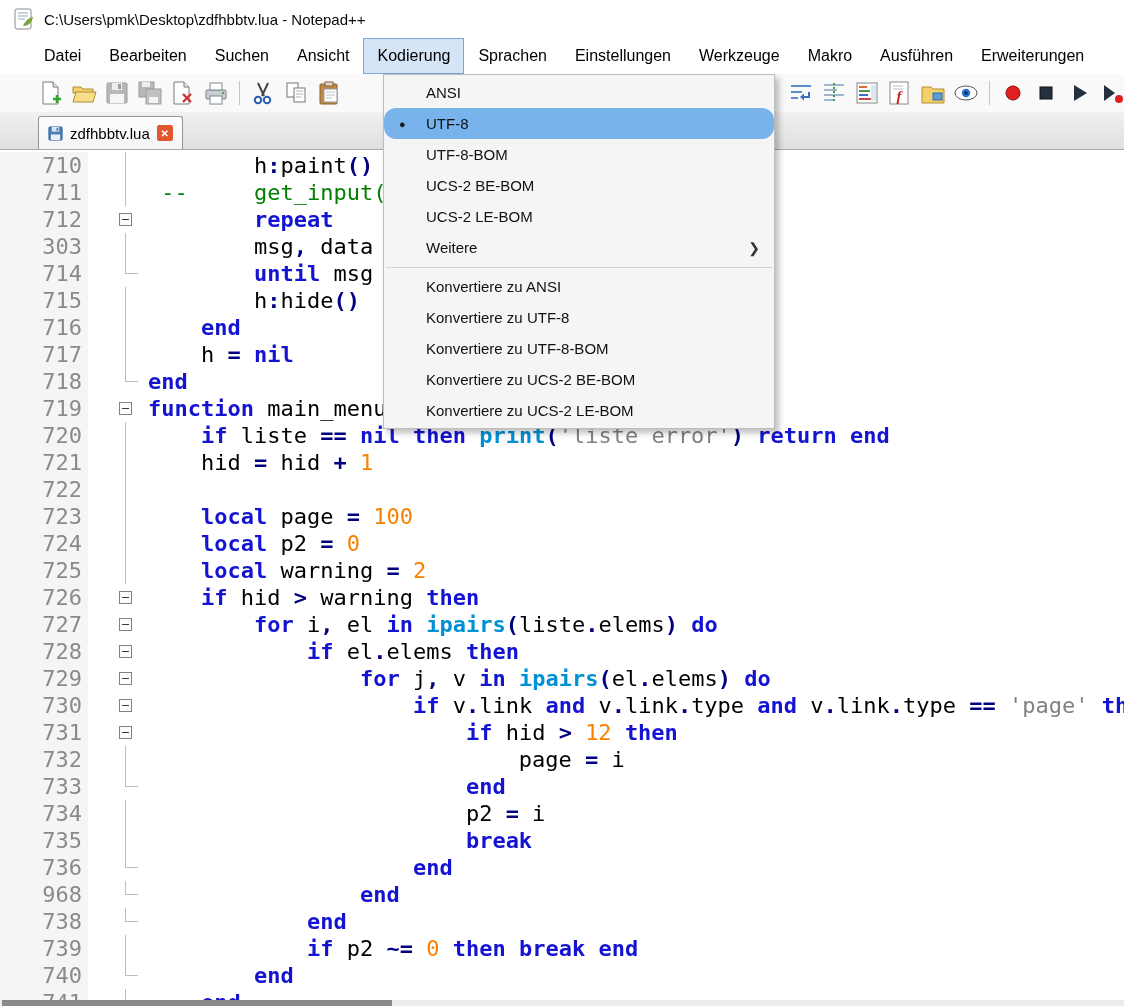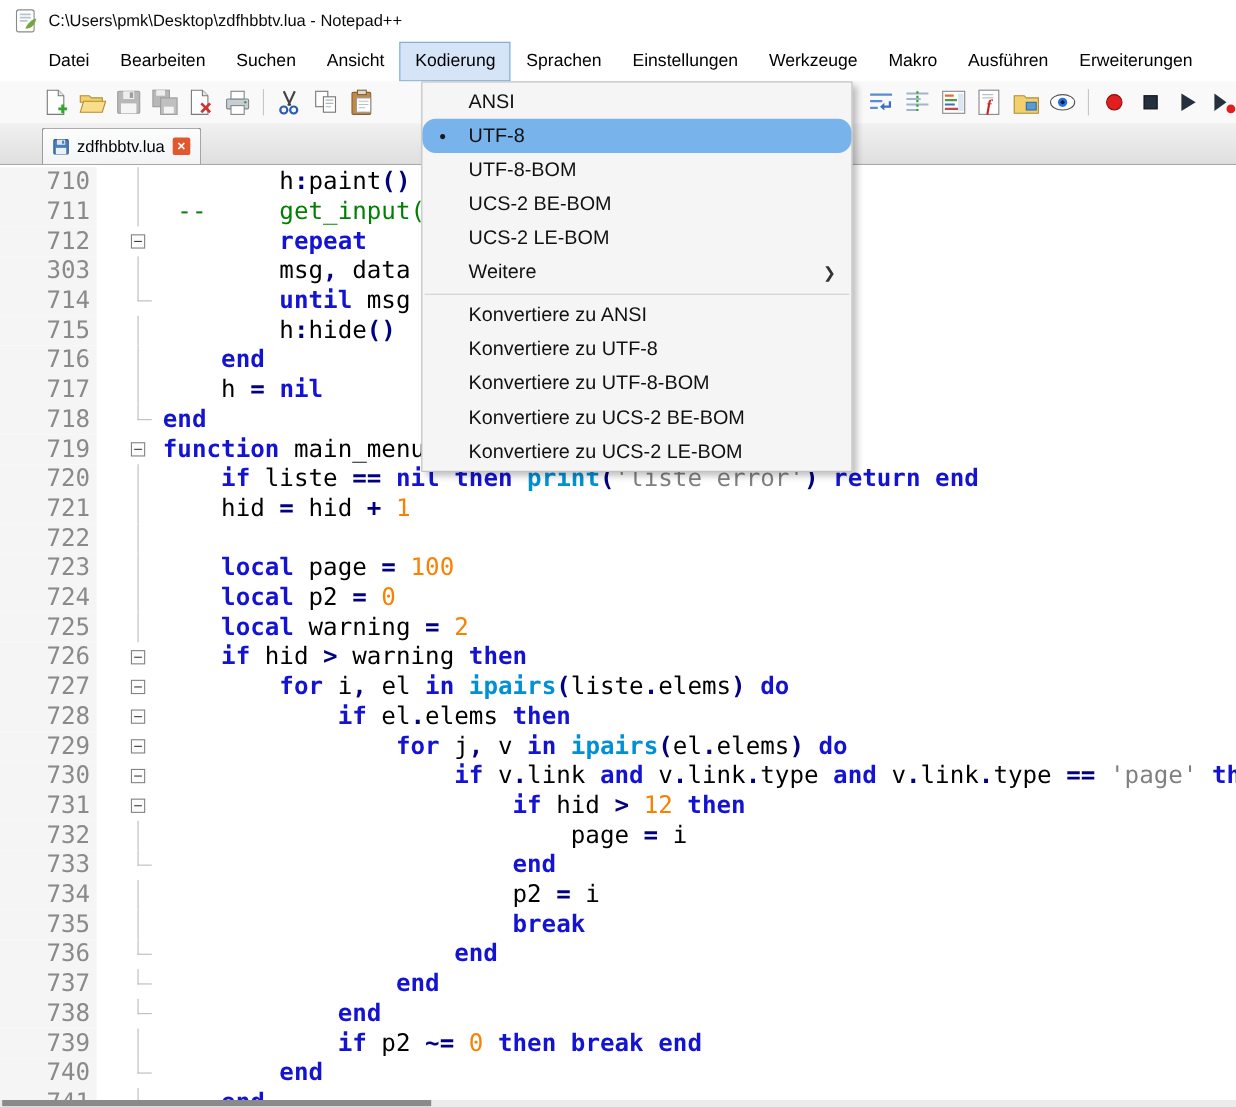--- a/index.html
+++ b/index.html
@@ -48,21 +48,21 @@
   .tk-o { color:#000080; font-weight:bold; }
   .tk-f { color:#0091d5; font-weight:bold; }
   .tk-s { color:#808080; }
   .tk-n { color:#fa8000; }
   .tk-c { color:#008000; }
   
   .hscroll { position:absolute; left:0; right:0; bottom:0; height:6px; background:#ececec; }
   .hthumb { position:absolute; top:0; bottom:0; background:#8a8a8a; }
   
   .dropdown { position:absolute; left:383px; top:74px; width:392px; background:#f5f5f5; border:1px solid #bdbdbd;
-              box-shadow:4px 4px 6px rgba(0,0,0,0.25); z-index:60; padding:2px 0; font-size:18px; }
+              box-shadow:4px 4px 6px rgba(0,0,0,0.25); z-index:60; padding:2px 0; font-size:15px; }
   .menu-item { height:31px; display:flex; align-items:center; position:relative; padding-left:42px; color:#111; cursor:default; white-space:nowrap; }
   .menu-item.hl { background:#79b3ec;border-radius:12px; }
   .bullet { position:absolute; left:15px; top:50%; transform:translateY(-50%); font-size:11px; color:#1a1a1a; }
   .bullet::before { content:"●"; }
   .chev { position:absolute; right:14px; top:50%; transform:translateY(-50%); font-size:14px; color:#333; }
   .chev::before { content:"❯"; }
   .msep { height:8px; display:flex; align-items:center; padding:0 2px; }
   .msep div { height:1px; width:100%; background:#d2d2d2; }
 </style>
 </head>
@@ -437,21 +437,21 @@
       </div>
       <div class="line">
         <span class="ln">736</span>
         <span class="fold">
           <div class="fe1"></div>
           <div class="fe2"></div>
         </span>
         <span class="code"><span class="tk-p">                    </span><span class="tk-k">end</span></span>
       </div>
       <div class="line">
-        <span class="ln">737</span>
+        <span class="ln">968</span>
         <span class="fold">
           <div class="fe1"></div>
           <div class="fe2"></div>
         </span>
         <span class="code"><span class="tk-p">                </span><span class="tk-k">end</span></span>
       </div>
       <div class="line">
         <span class="ln">738</span>
         <span class="fold">
           <div class="fe1"></div>

